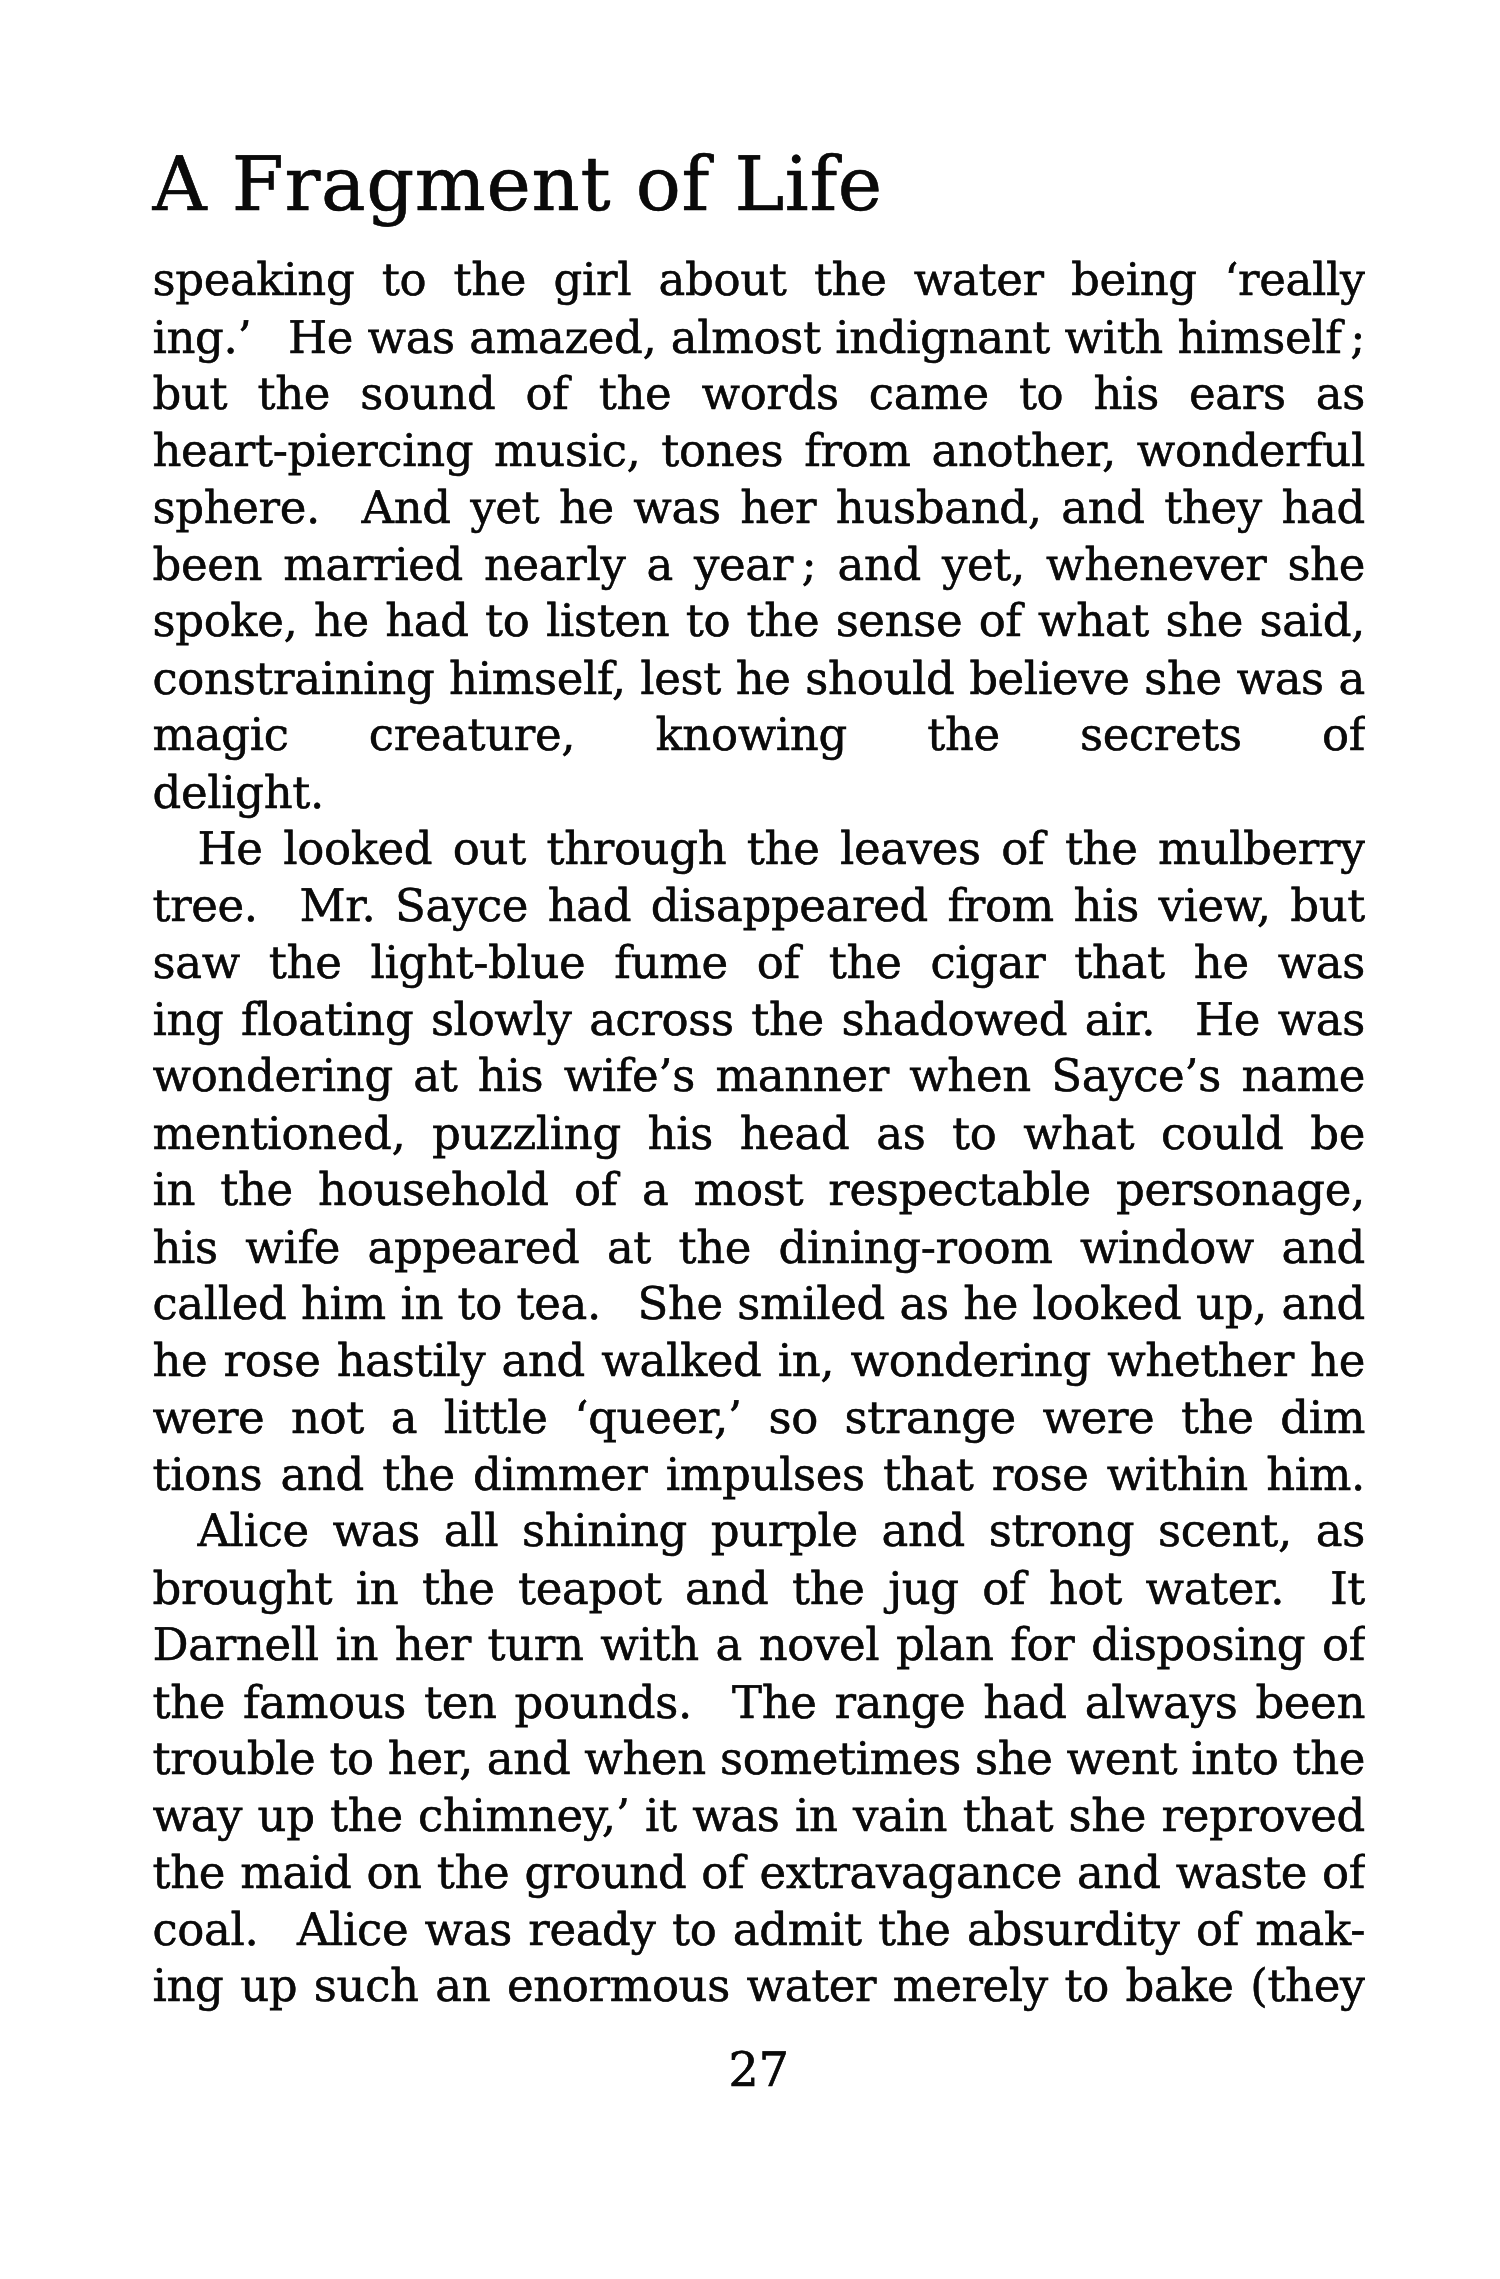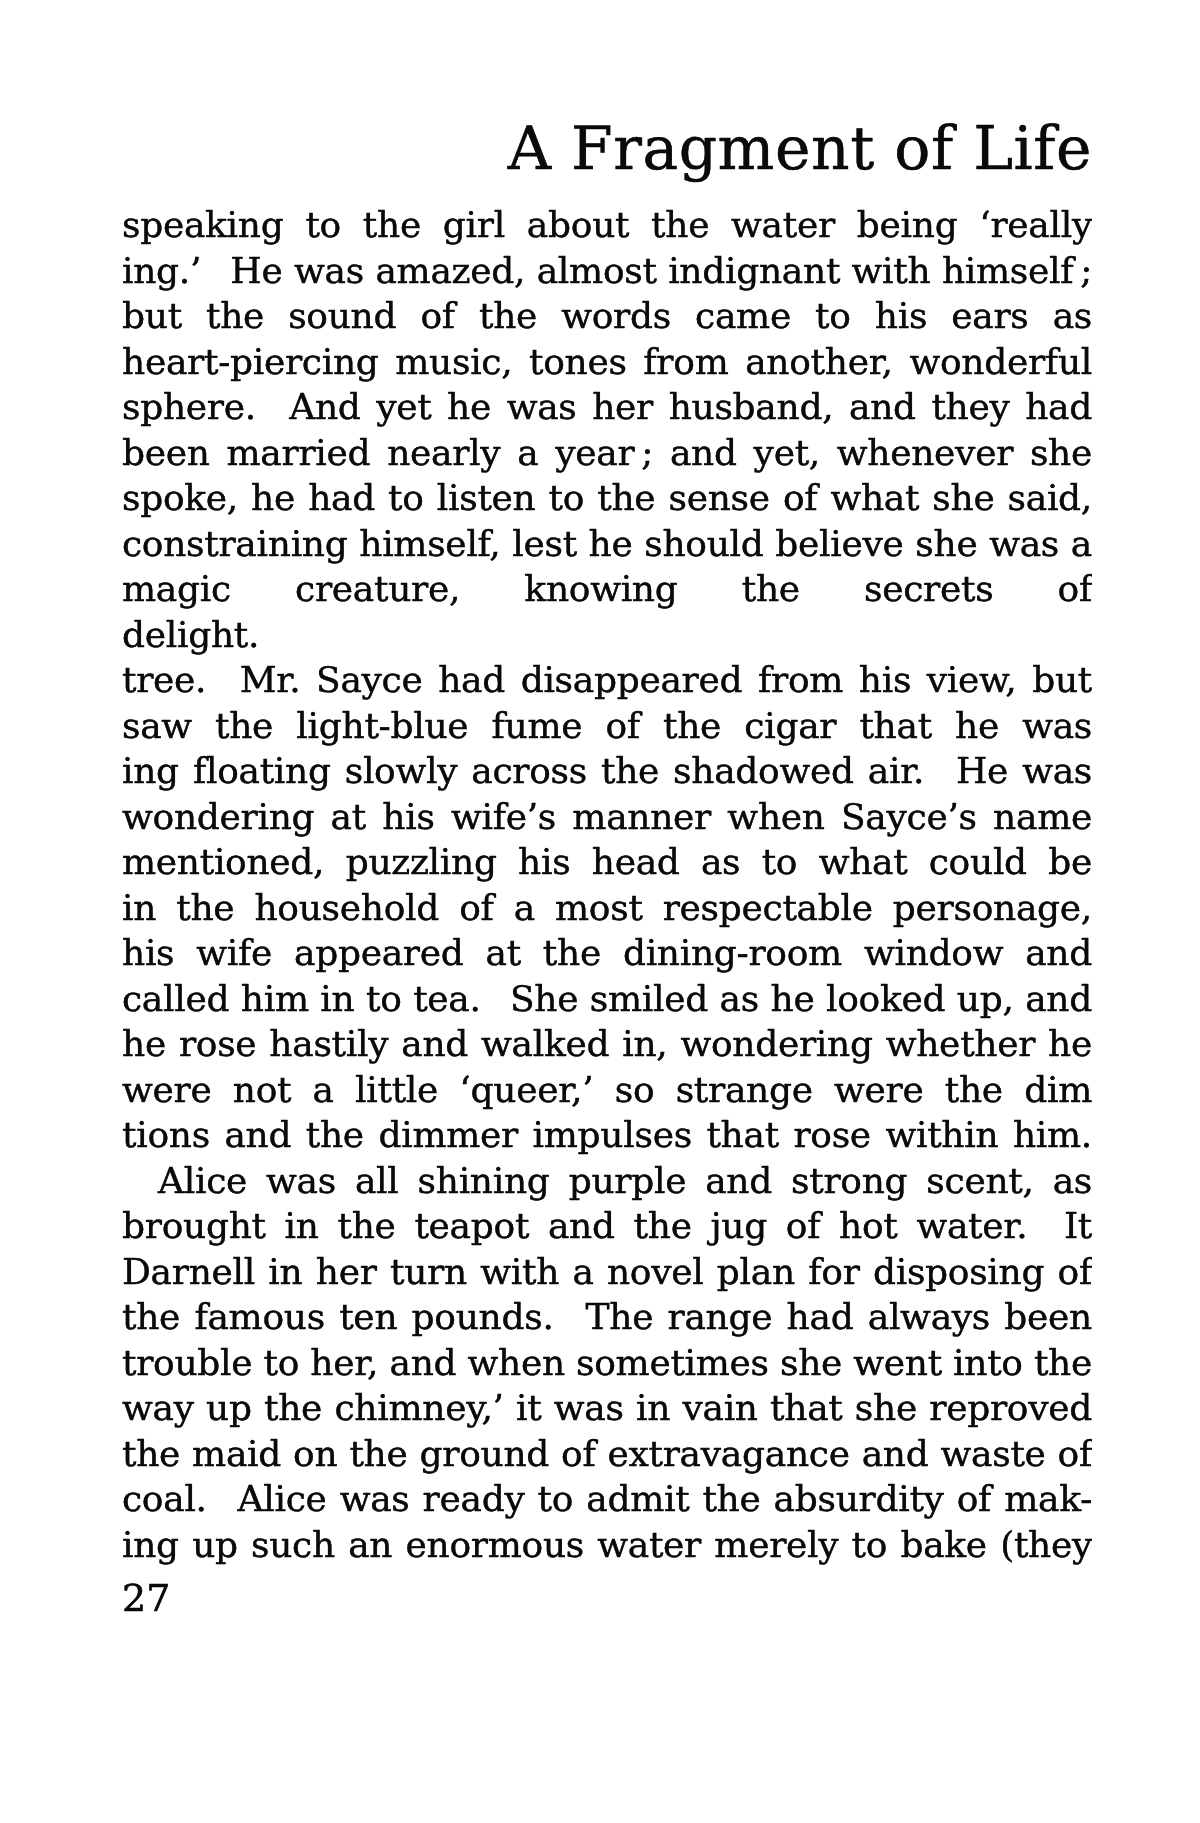--- a/index.html
+++ b/index.html
@@ -18,21 +18,21 @@
   .page-inner {
     position: absolute;
     left: 122px;
     top: 0;
     width: 970px;
     padding-top: 116px;
   }
   .title {
     font-size: 60px;
     line-height: 64px;
-    text-align: right;
+    text-align: left;
     letter-spacing: 0.5px;
     white-space: nowrap;
     -webkit-text-stroke: 0.4px currentColor;
     text-shadow: 0 0 0.5px rgba(0,0,0,0.6);
   }
   .lines {
     margin-top: 22px;
   }
   .line {
     font-size: 36px;
@@ -47,24 +47,24 @@
     text-shadow: 0 0 0.4px rgba(0,0,0,0.55);
   }
   .line.indent {
     text-indent: 36px;
   }
   .line.end {
     text-align: left;
     text-align-last: left;
   }
   .folio {
-    margin-top: 8px;
+    margin-top: 20px;
     font-size: 38px;
     line-height: 46px;
-    text-align: left;
+    text-align: center;
     -webkit-text-stroke: 0.5px currentColor;
     text-shadow: 0 0 0.5px rgba(0,0,0,0.6);
   }
 </style>
 </head>
 <body style="background: rgb(255, 255, 255); color: rgb(10, 10, 10);">
 
 <main class="page-inner">
   <div class="title">A Fragment of Life</div>
 
@@ -72,20 +72,21 @@
       <div class="line">speaking to the girl about the water being ‘really boil-</div>
       <div class="line">ing.’  He was amazed, almost indignant with himself ;</div>
       <div class="line">but the sound of the words came to his ears as strange,</div>
       <div class="line">heart-piercing music, tones from another, wonderful</div>
       <div class="line">sphere.  And yet he was her husband, and they had</div>
       <div class="line">been married nearly a year ; and yet, whenever she</div>
       <div class="line">spoke, he had to listen to the sense of what she said,</div>
       <div class="line">constraining himself, lest he should believe she was a</div>
       <div class="line">magic creature, knowing the secrets of immeasurable</div>
       <div class="line end">delight.</div>
+      <div class="line indent">He looked out through the leaves of the mulberry</div>
       <div class="line">tree.  Mr. Sayce had disappeared from his view, but he</div>
       <div class="line">saw the light-blue fume of the cigar that he was smok-</div>
       <div class="line">ing floating slowly across the shadowed air.  He was</div>
       <div class="line">wondering at his wife’s manner when Sayce’s name was</div>
       <div class="line">mentioned, puzzling his head as to what could be amiss</div>
       <div class="line">in the household of a most respectable personage, when</div>
       <div class="line">his wife appeared at the dining-room window and</div>
       <div class="line">called him in to tea.  She smiled as he looked up, and</div>
       <div class="line">he rose hastily and walked in, wondering whether he</div>
       <div class="line">were not a little ‘queer,’ so strange were the dim emo-</div>

